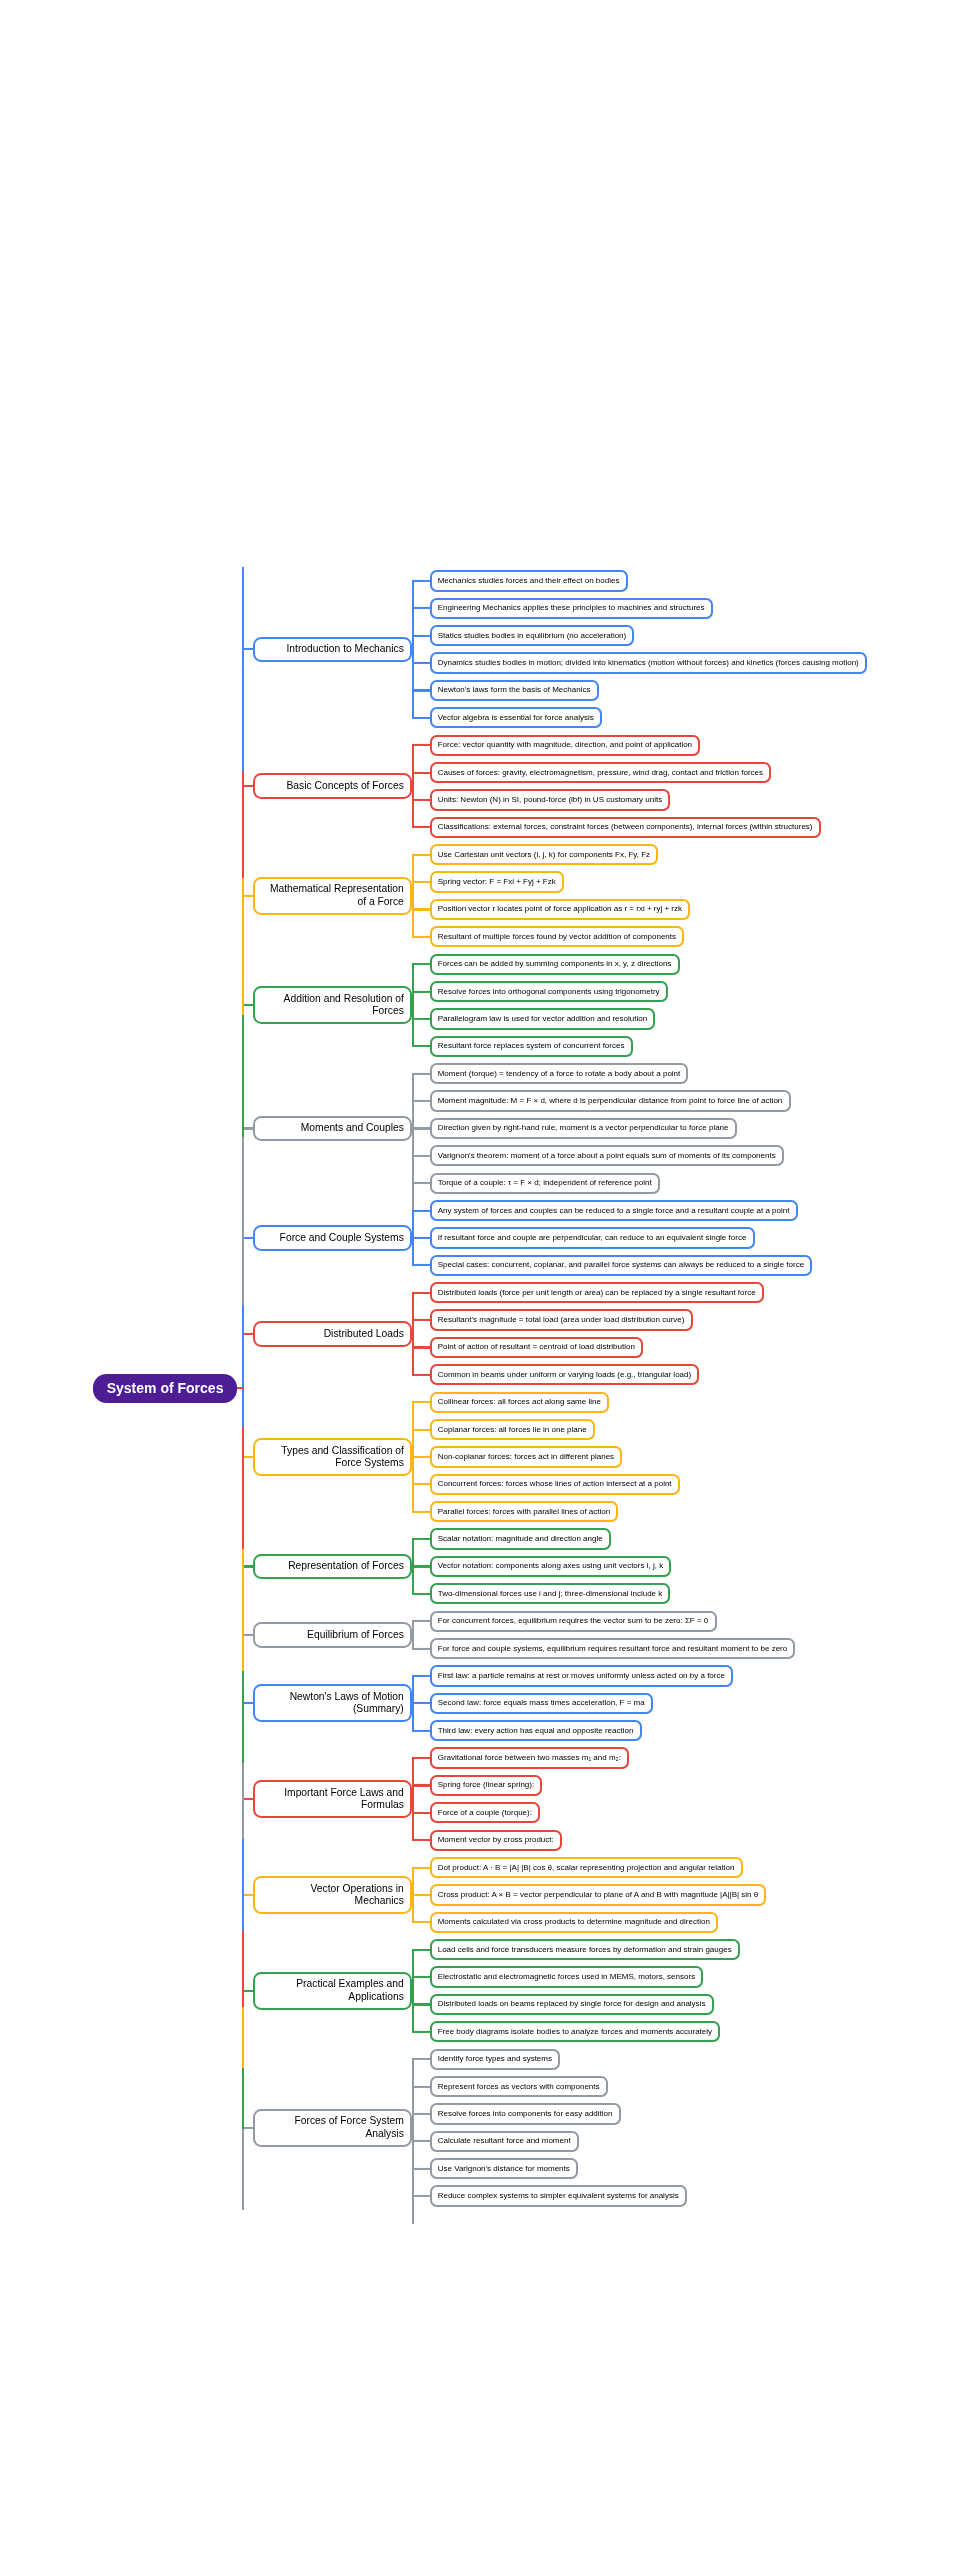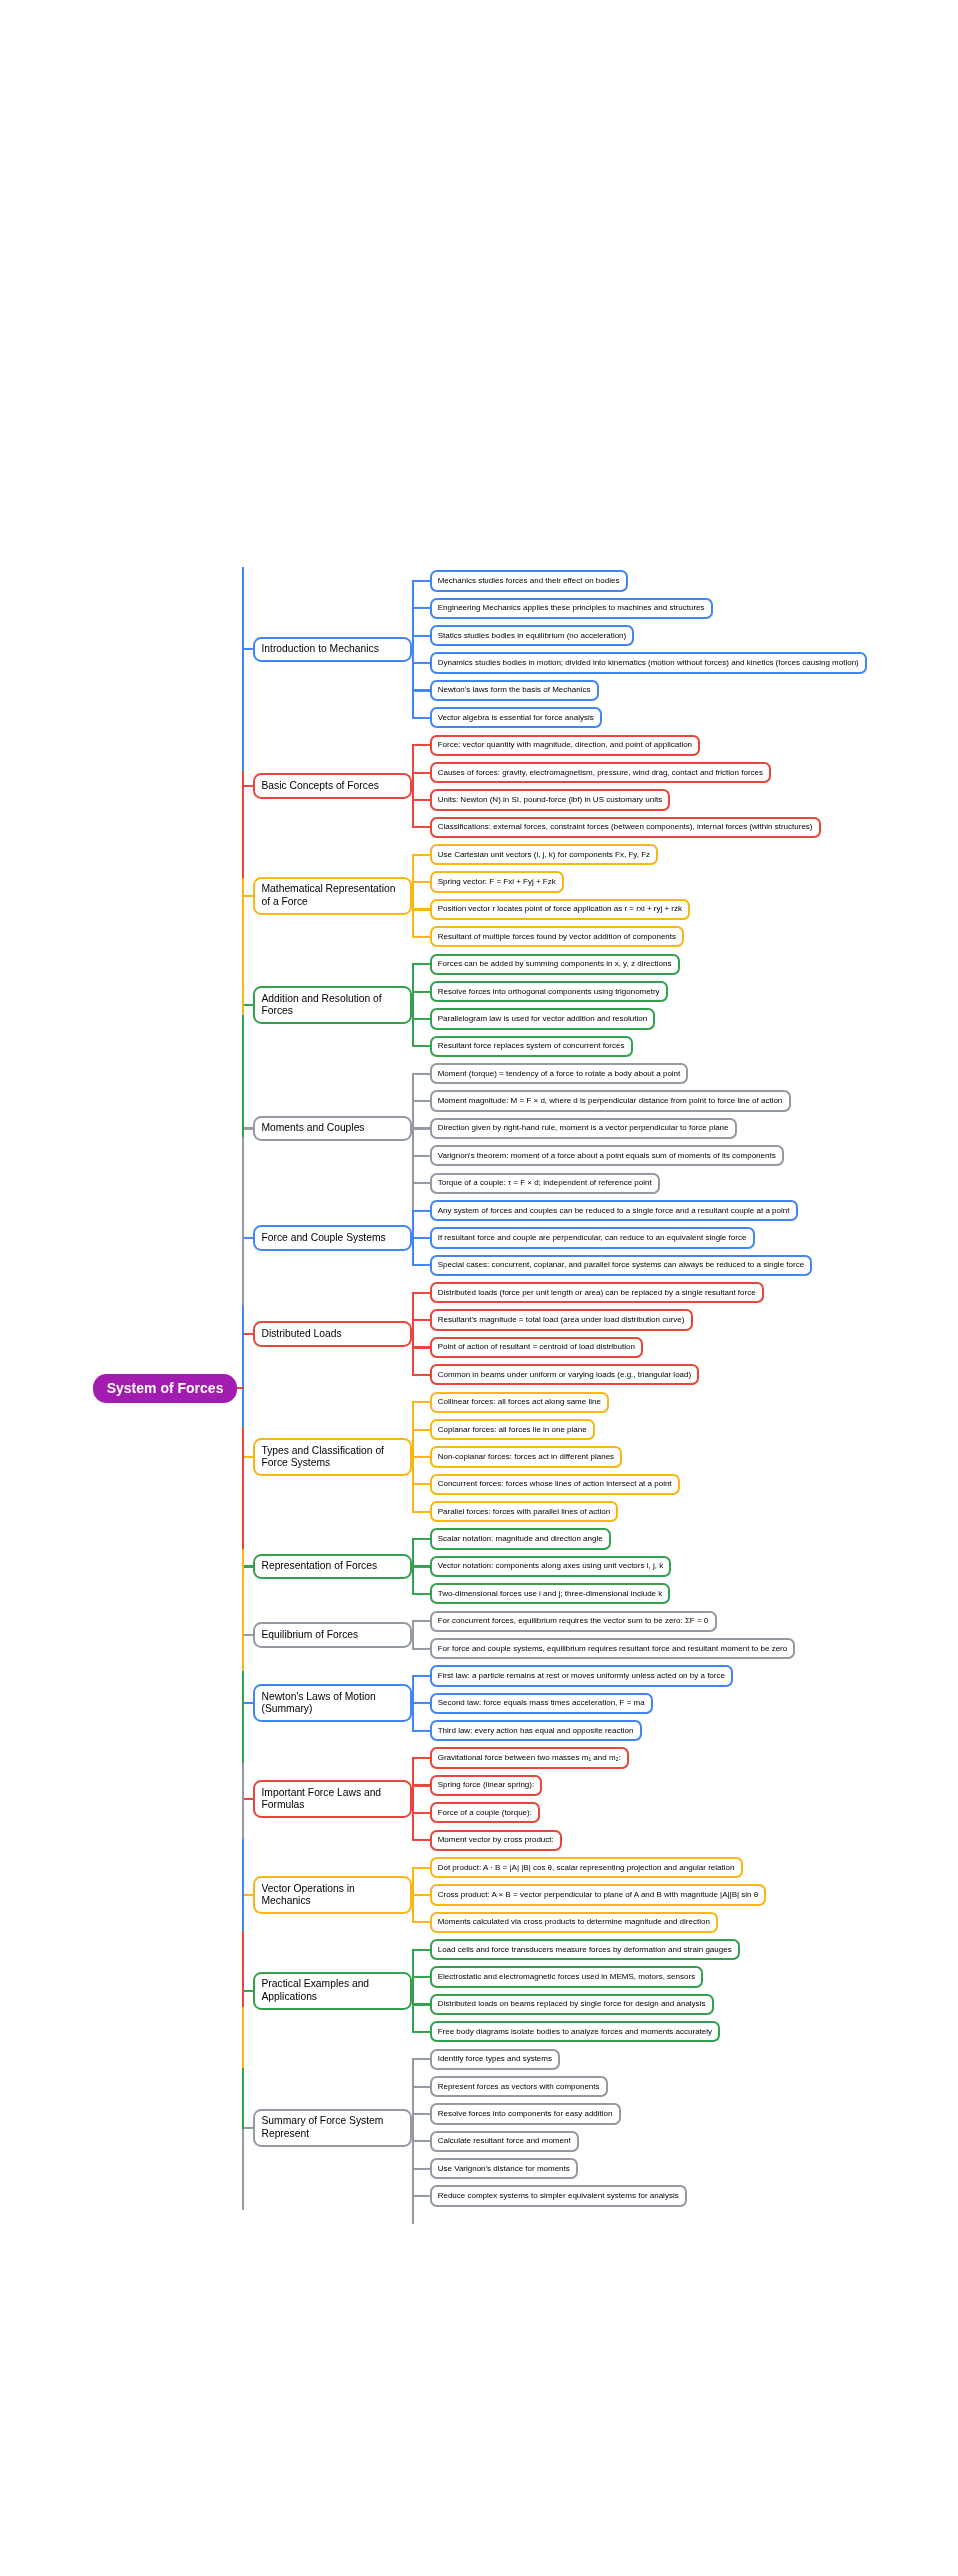--- a/index.html
+++ b/index.html
@@ -28,21 +28,21 @@
   
   .root-col {
     width: 242px;
     flex: 0 0 242px;
     display: flex;
     align-items: center;
     justify-content: flex-end;
     padding-right: 5.2px;
   }
   .root-node {
-    background: #a21caf;
+    background: #4c1d95;
     color: #ffffff;
     font-weight: bold;
     font-size: 14px;
     padding: 6.7px 13.4px;
     border-radius: 13.4px;
     white-space: nowrap;
     line-height: 1.1;
   }
   
   .branches {
@@ -80,21 +80,21 @@
     height: 2.1px;
     transform: translateY(-50%);
   }
   .node1 {
     background: #ffffff;
     border: 2.1px solid #888;
     border-radius: 8.2px;
     padding: 4.6px 6.2px;
     font-size: 10.3px;
     line-height: 1.2;
-    text-align: left;
+    text-align: right;
     width: 100%;
     color: #000;
   }
   
   .children {
     flex: 1 1 auto;
     display: flex;
     flex-direction: column;
     position: relative;
     padding-left: 17.5px;
@@ -506,21 +506,21 @@
             <div class="child">
               <div class="child-stub"></div>
               <div class="node2">Free body diagrams isolate bodies to analyze forces and moments accurately</div>
             </div>
           </div>
         </div>
         <div class="branch" style="--c: #939aa1;">
           <div class="spine"></div>
           <div class="b1-label-wrap">
             <div class="b1-stub"></div>
-            <div class="node1">Summary of Force System Represent</div>
+            <div class="node1">Forces of Force System Analysis</div>
           </div>
           <div class="children">
             <div class="child-spine" style="top: 13.7px; height: 165px;"></div>
             <div class="child">
               <div class="child-stub"></div>
               <div class="node2 narrow">Identify force types and systems</div>
             </div>
             <div class="child">
               <div class="child-stub"></div>
               <div class="node2 narrow">Represent forces as vectors with components</div>

